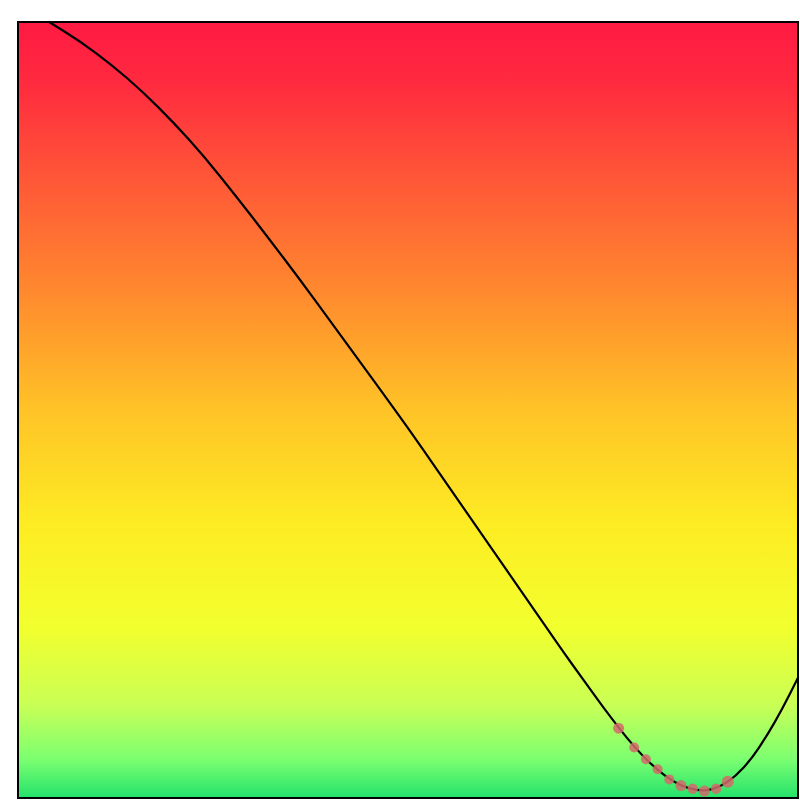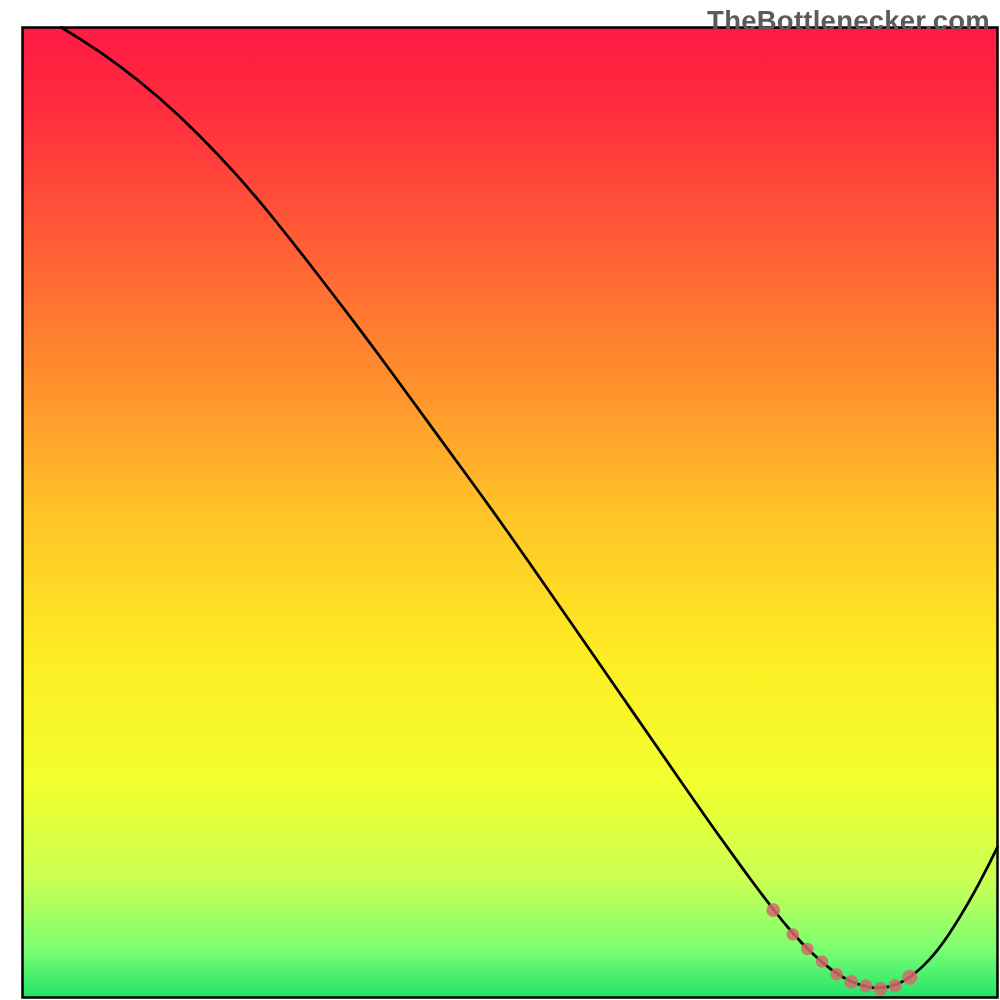--- a/index.html
+++ b/index.html
@@ -27,21 +27,20 @@
     z-index: 10;
   }
   svg {
     display: block;
   }
 </style>
 </head>
 <body>
 
 <div id="chart-container">
-  <div id="attribution">TheBottlenecker.com</div>
   <svg id="chart-svg" width="800" height="800" viewBox="0 0 800 800">
     <defs>
       <linearGradient id="bg-grad" x1="0" y1="0" x2="0" y2="1">
           <stop offset="0.00%" stop-color="#ff1a43"></stop>
           <stop offset="8.00%" stop-color="#ff2b3f"></stop>
           <stop offset="20.00%" stop-color="#ff5637"></stop>
           <stop offset="35.00%" stop-color="#ff8a2e"></stop>
           <stop offset="50.00%" stop-color="#ffc327"></stop>
           <stop offset="65.00%" stop-color="#fded23"></stop>
           <stop offset="78.00%" stop-color="#f2ff2e"></stop>

